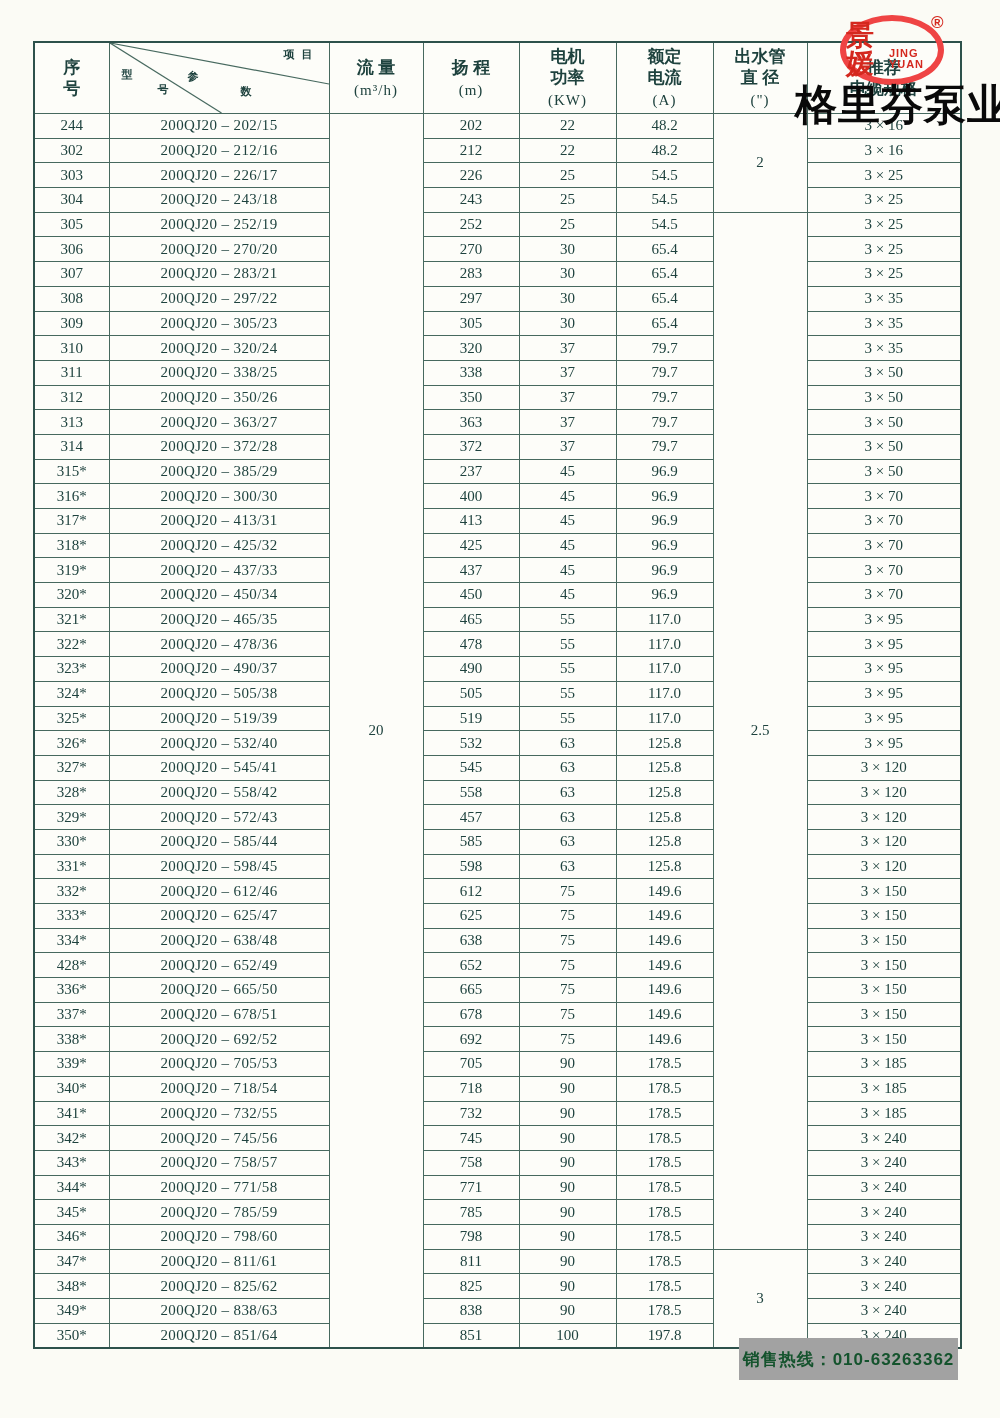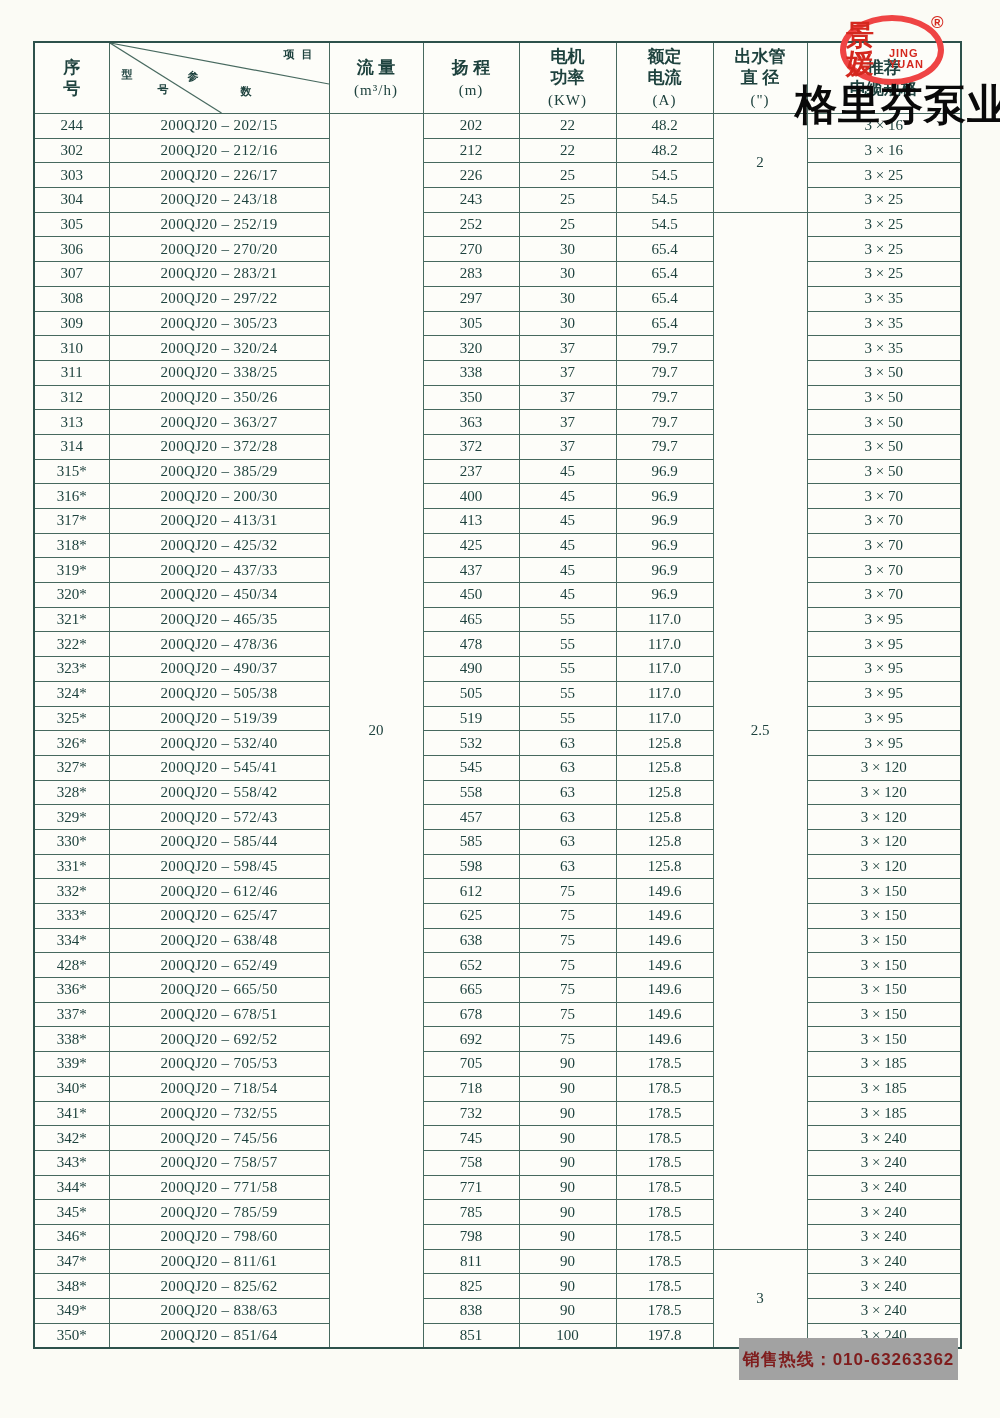--- a/index.html
+++ b/index.html
@@ -68,21 +68,21 @@
   }
   .brand-text{
     position:absolute; left:795px; top:84px; z-index:6;
     color:#090909; font-weight:bold; font-size:42px; letter-spacing:1px;
     line-height:1; white-space:nowrap;
     font-family:"Liberation Sans", sans-serif;
   }
   
   .hotline{
     position:absolute; left:739px; top:1338px; width:219px; height:42px;
-    background:#a2a2a2; color:#7f1d1d;
+    background:#a2a2a2; color:#14532d;
     font-size:17px; font-weight:bold; letter-spacing:1px;
     display:flex; align-items:center; justify-content:center;
     font-family:"Liberation Sans", sans-serif;
   }
 </style>
 </head>
 <body>
 
 <div class="page">
 
@@ -262,21 +262,21 @@
         <tr>
           <td class="c-serial">315*</td>
           <td class="c-model">200QJ20 – 385/29</td>
           <td class="c-head">237</td>
           <td class="c-power">45</td>
           <td class="c-current">96.9</td>
           <td class="c-cable">3 × 50</td>
         </tr>
         <tr>
           <td class="c-serial">316*</td>
-          <td class="c-model">200QJ20 – 200/30</td>
+          <td class="c-model">200QJ20 – 300/30</td>
           <td class="c-head">400</td>
           <td class="c-power">45</td>
           <td class="c-current">96.9</td>
           <td class="c-cable">3 × 70</td>
         </tr>
         <tr>
           <td class="c-serial">317*</td>
           <td class="c-model">200QJ20 – 413/31</td>
           <td class="c-head">413</td>
           <td class="c-power">45</td>

